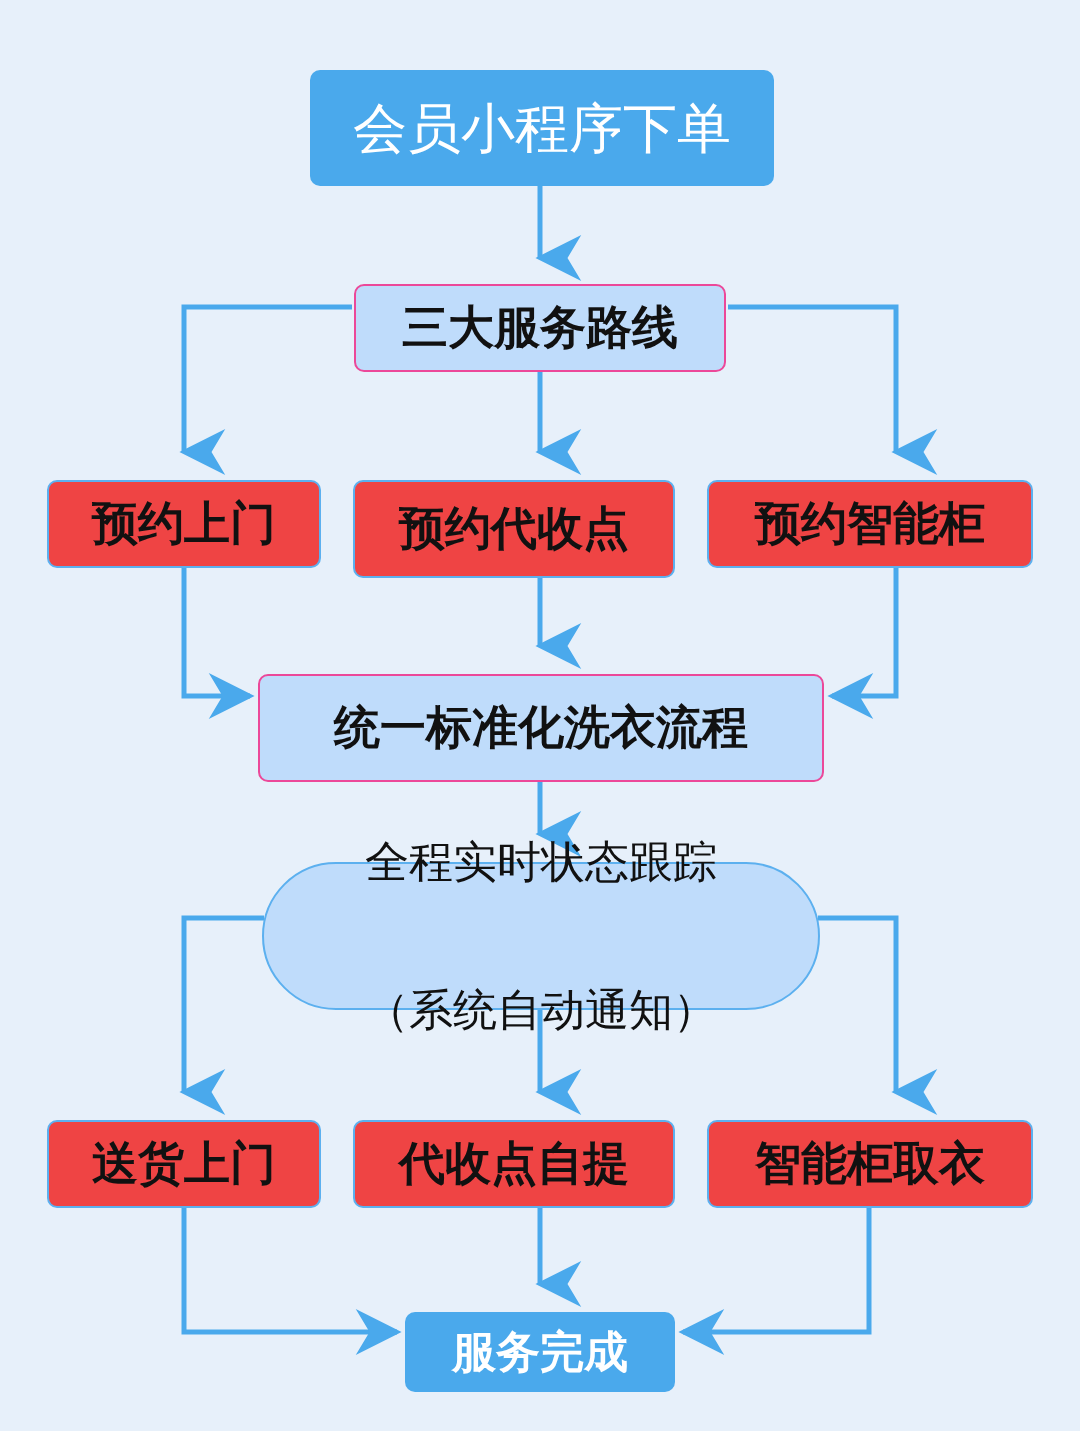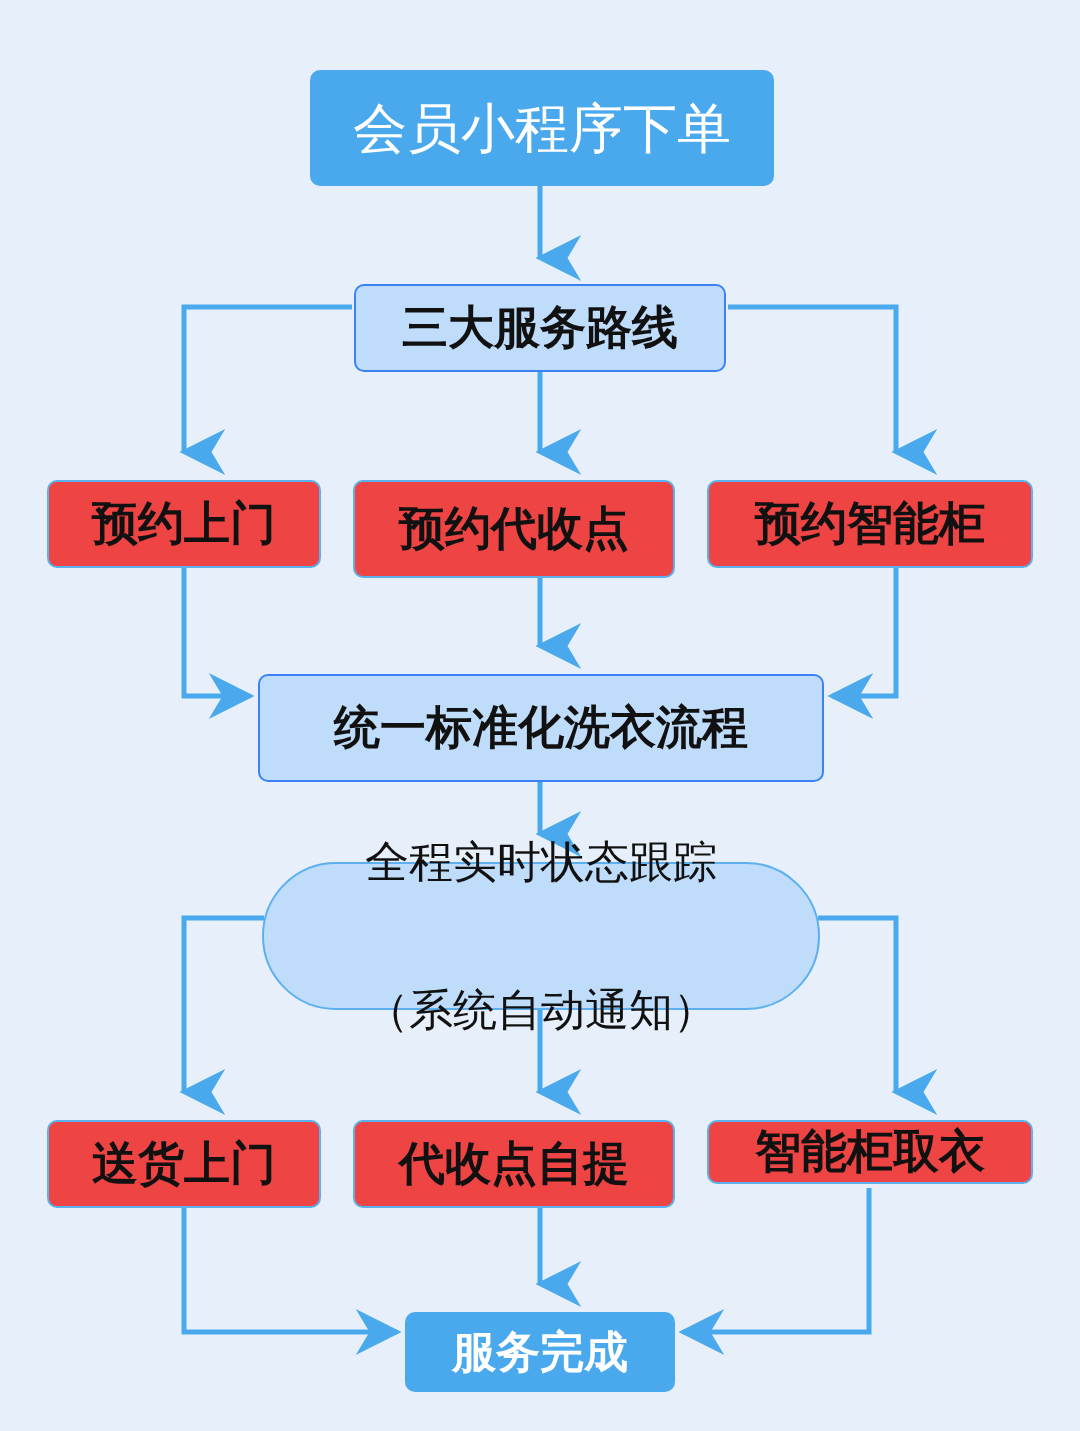--- a/index.html
+++ b/index.html
@@ -45,21 +45,21 @@
   
   .node--accent {
     background: #4aa9ec;
     border: none;
     border-radius: 10px;
     color: #ffffff;
   }
   
   .node--fill {
     background: #bfdcfb;
-    border: 2px solid #3b82f6;
+    border: 2px solid #ec4899;
     border-radius: 10px;
   }
   
   .node--plain {
     background: #ef4444;
     border: 2px solid #5cb0ef;
     border-radius: 10px;
   }
   
   .node--pill {
@@ -71,21 +71,21 @@
   
   #n-start      { left: 310px;  top: 50px;   width: 464px; height: 116px; font-size: 54px; font-weight: 400; }
   #n-routes     { left: 354px;  top: 264px;  width: 372px; height: 88px;  font-size: 46px; font-weight: 700; }
   #n-door       { left: 47px;   top: 460px;  width: 274px; height: 88px;  font-size: 46px; font-weight: 700; }
   #n-pickup     { left: 353px;  top: 460px;  width: 322px; height: 98px;  font-size: 46px; font-weight: 700; }
   #n-locker     { left: 707px;  top: 460px;  width: 326px; height: 88px;  font-size: 46px; font-weight: 700; }
   #n-process    { left: 258px;  top: 654px;  width: 566px; height: 108px;  font-size: 46px; font-weight: 700; }
   #n-tracking   { left: 262px;  top: 842px;  width: 558px; height: 148px; font-size: 44px; font-weight: 400; }
   #n-deliver    { left: 47px;   top: 1100px; width: 274px; height: 88px;  font-size: 46px; font-weight: 700; }
   #n-selfpick   { left: 353px;  top: 1100px; width: 322px; height: 88px;  font-size: 46px; font-weight: 700; }
-  #n-lockerget  { left: 707px;  top: 1100px; width: 326px; height: 64px;  font-size: 46px; font-weight: 700; }
+  #n-lockerget  { left: 707px;  top: 1100px; width: 326px; height: 88px;  font-size: 46px; font-weight: 700; }
   #n-done       { left: 405px;  top: 1292px; width: 270px; height: 80px;  font-size: 44px; font-weight: 700; }
 </style>
 </head>
 <body>
 
 <div id="canvas">
 
   <svg id="edges" viewBox="0 0 1080 1431" width="1080" height="1431">
     <defs>
       <marker id="arrow-down" viewBox="0 0 12 12" refX="6" refY="10" markerWidth="11" markerHeight="11" orient="auto">

